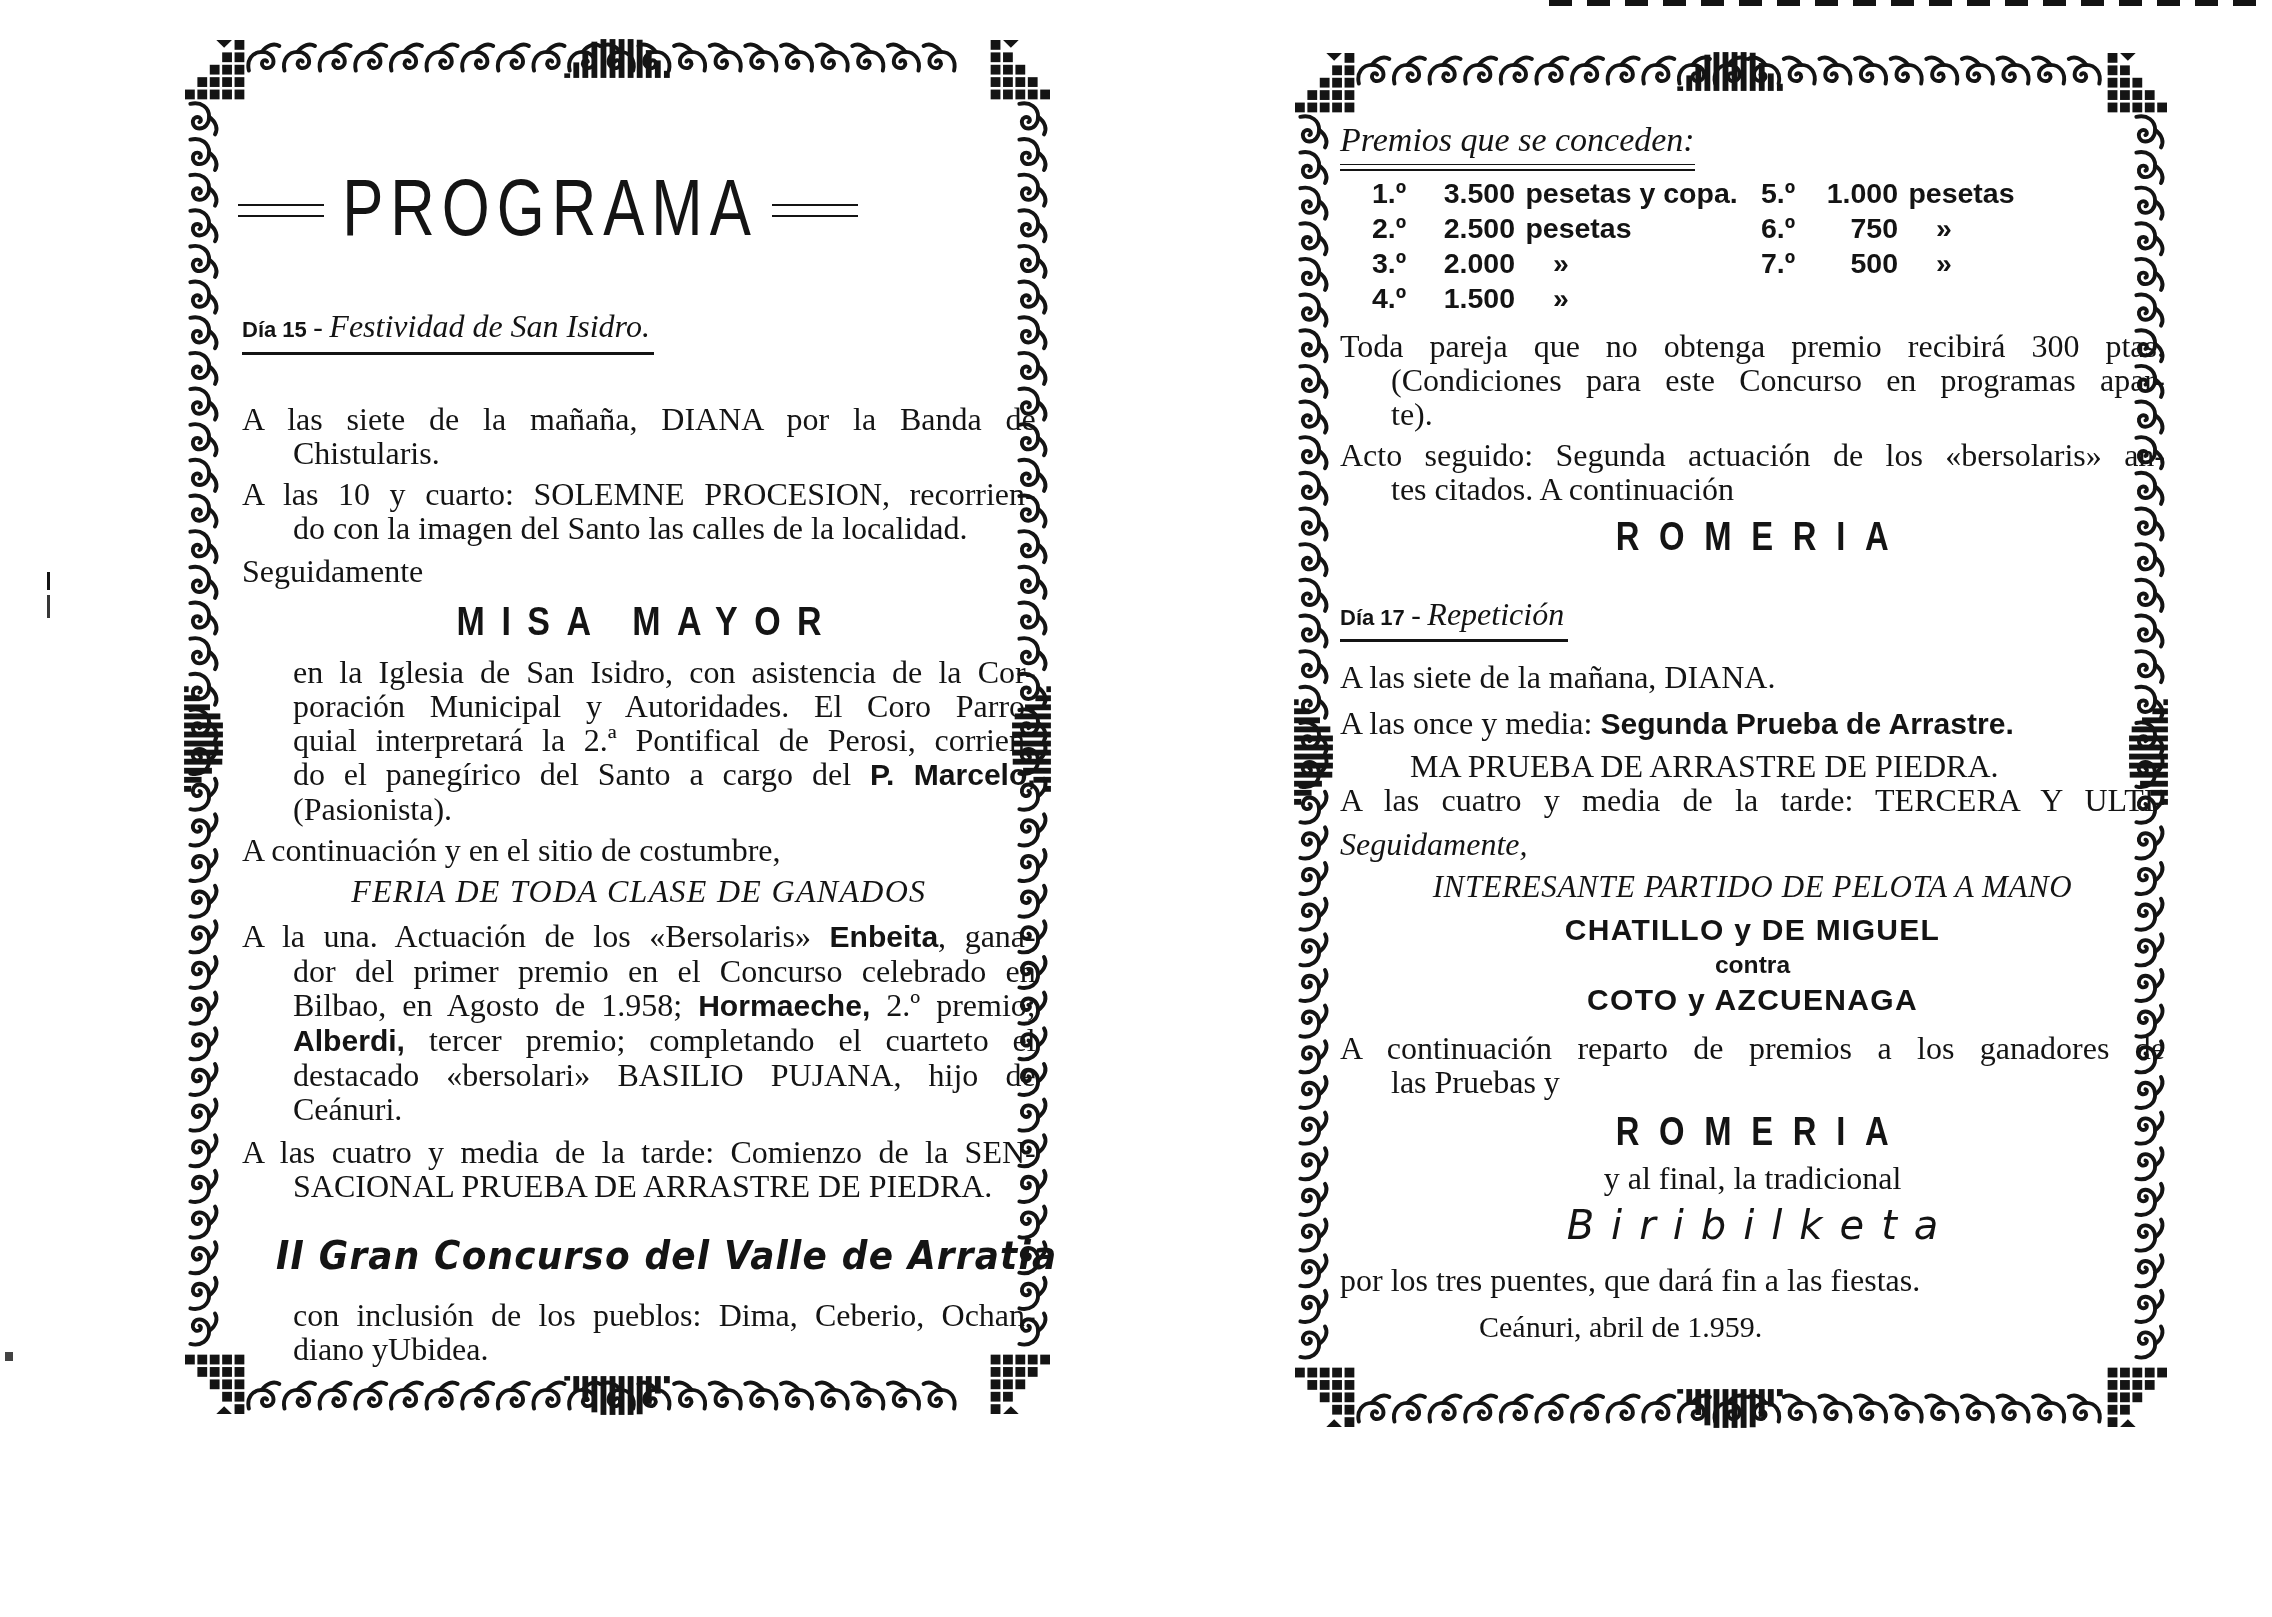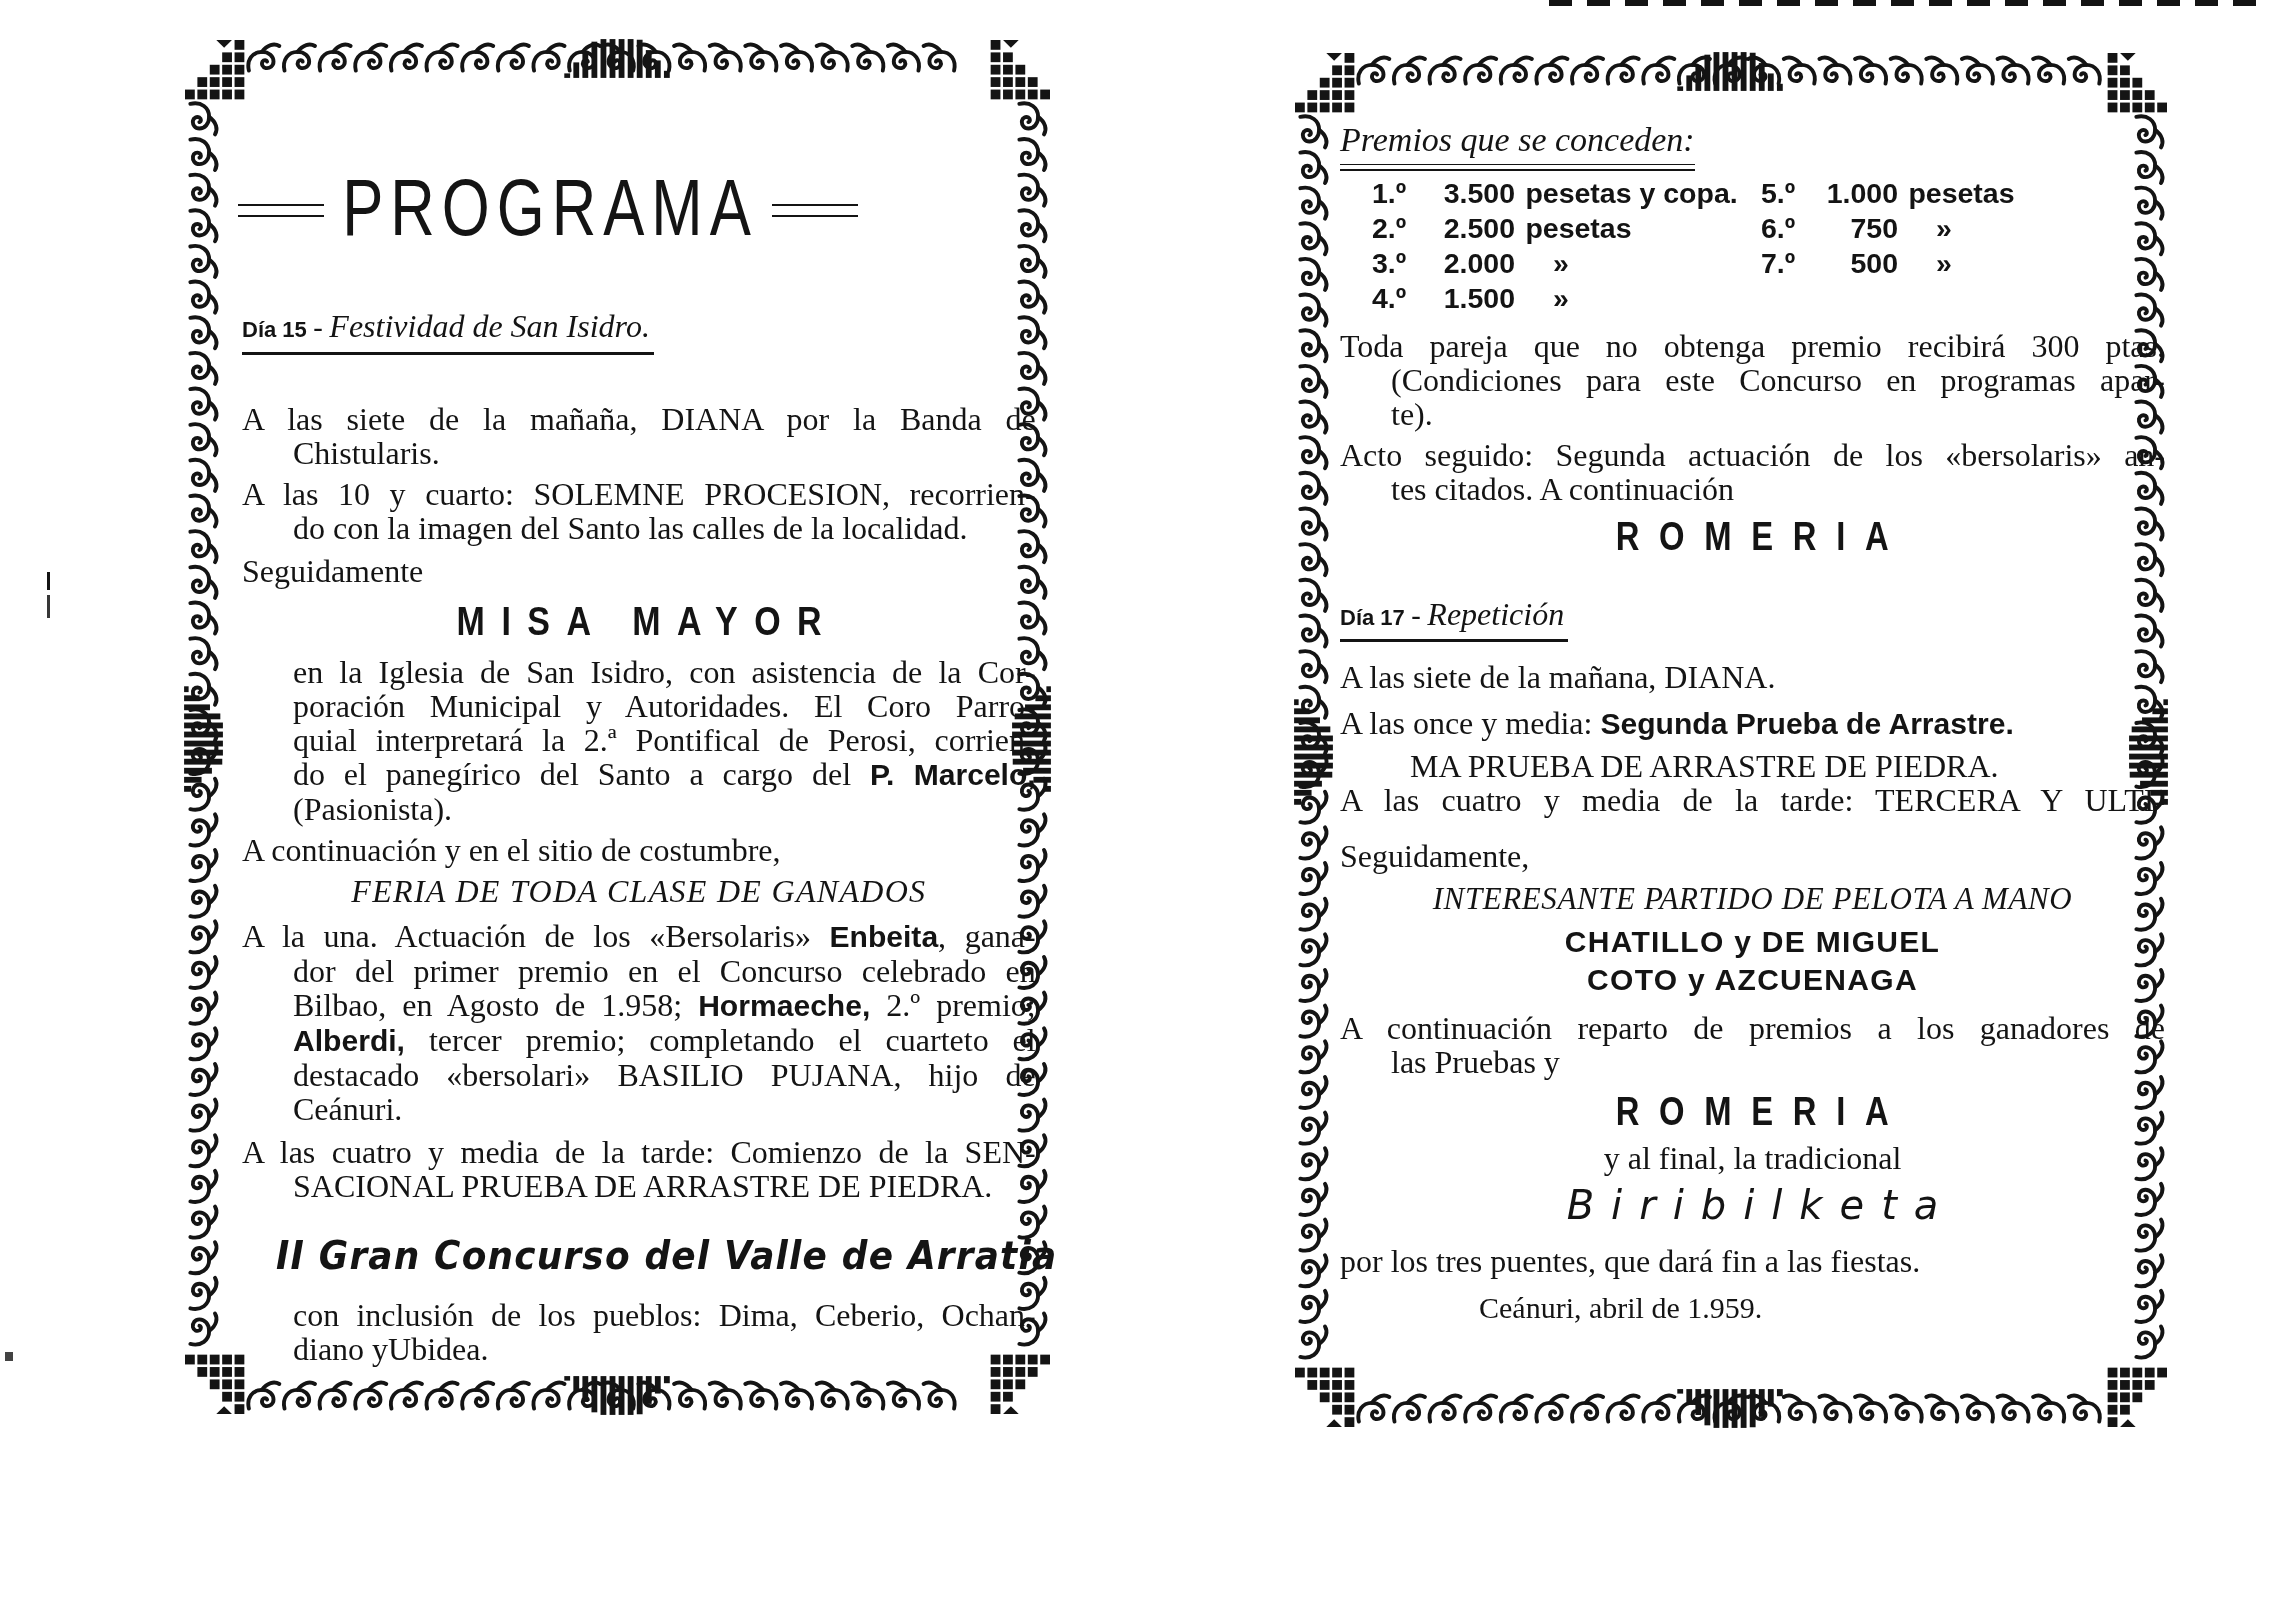--- a/index.html
+++ b/index.html
@@ -647,25 +647,26 @@
 
     <div class="line" style="margin-top:18px;">A las siete de la mañana, DIANA.</div>
 
     <div class="line" style="margin-top:12px;"><span>A las once y media: </span><span class="b">Segunda Prueba de Arrastre.</span></div>
 
     <div style="margin-top:7.8px;">
       <div class="line ind2">MA PRUEBA DE ARRASTRE DE PIEDRA.</div>
       <div class="line just">A las cuatro y media de la tarde: TERCERA Y ULTI-</div>
     </div>
 
-    <div class="line" style="margin-top:22px;">Seguidamente,</div>
+    <div class="line" style="margin-top:10px;font-style:italic;">Seguidamente,</div>
 
     <div class="center pelota">INTERESANTE PARTIDO DE PELOTA A MANO</div>
 
     <div class="center team">CHATILLO y DE MIGUEL</div>
+    <div class="center contra">contra</div>
     <div class="center team team2">COTO y AZCUENAGA</div>
 
     <div style="margin-top:14.3px;">
       <div class="line just">A continuación reparto  de  premios a los ganadores de</div>
       <div class="line ind">las Pruebas y</div>
     </div>
 
     <div class="center romeria" style="margin-top:9px;">
       <span>ROMERIA</span>
     </div>

